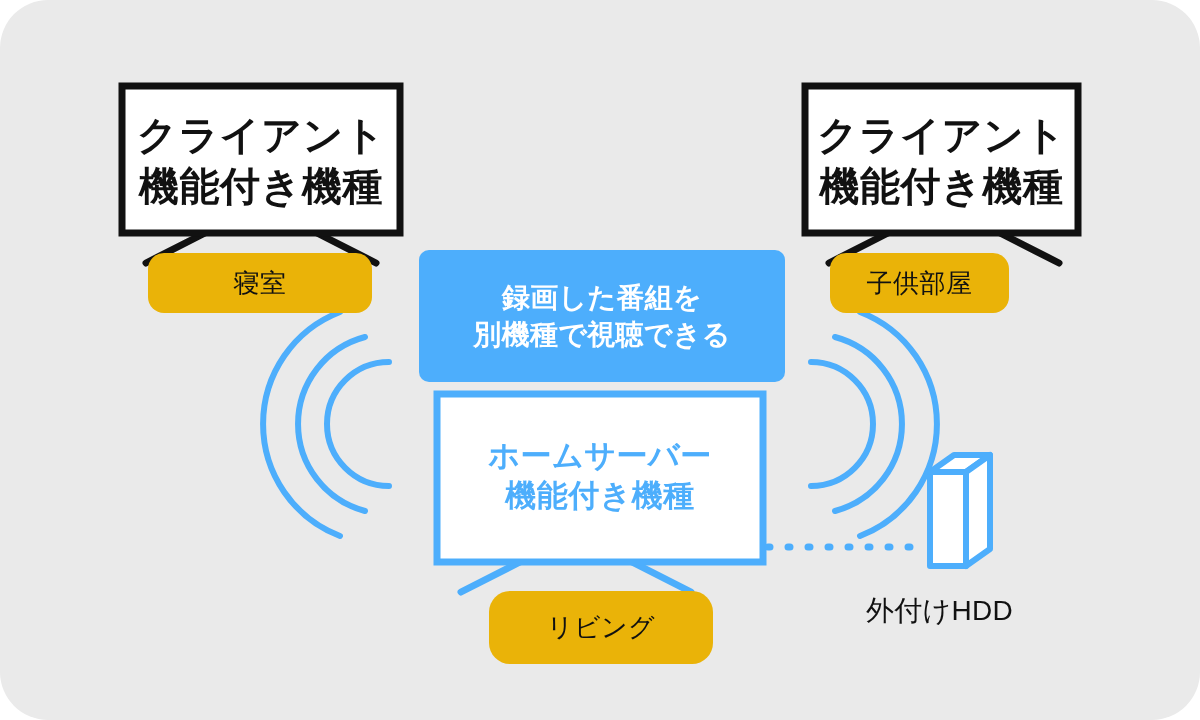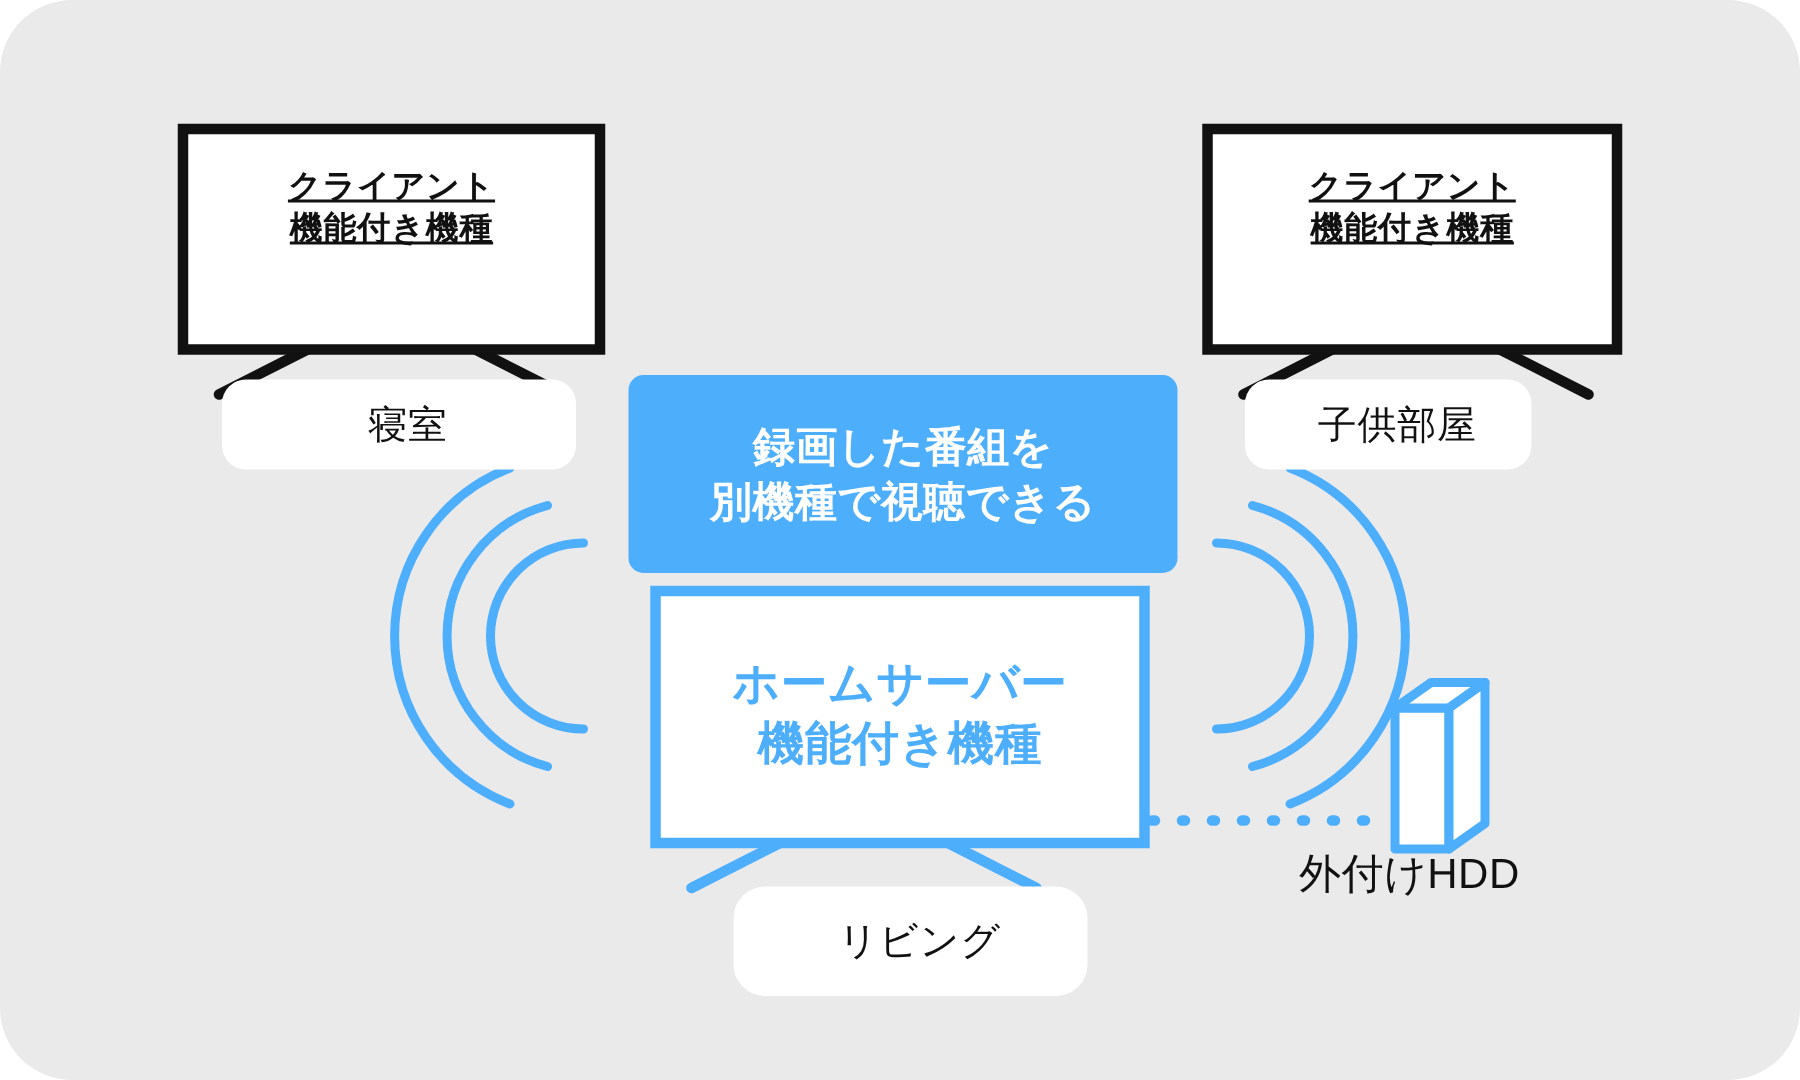--- a/index.html
+++ b/index.html
@@ -37,22 +37,21 @@
     position: absolute;
     text-align: center;
     font-weight: bold;
     line-height: 1.28;
     white-space: pre-line;
     letter-spacing: 0.5px;
     pointer-events: none;
   }
   .tv-text.client {
     color: #111111;
-    font-size: 22px;
-    text-decoration: underline;
+    font-size: 40px;
   }
   .tv-text.server {
     color: #4DAEFC;
     font-size: 31px;
   }
 
   .callout {
     position: absolute;
     display: flex;
     align-items: center;
@@ -64,27 +63,26 @@
     line-height: 1.33;
     white-space: pre-line;
     letter-spacing: 0.3px;
   }
 
   .room-pill {
     position: absolute;
     display: flex;
     align-items: center;
     justify-content: center;
-    background: #ffffff;
+    background: #eab308;
     border-radius: 16px;
     color: #111111;
     font-size: 26px;
     font-weight: normal;
     letter-spacing: 0.5px;
-    padding-left: 12px;
   }
 
   .device-label {
     position: absolute;
     color: #111111;
     font-size: 28px;
     letter-spacing: 0.3px;
     white-space: nowrap;
   }
 </style>
@@ -151,15 +149,15 @@
 
   <div class="tv-text server" style="left:437px; top:436px; width:326px;">ホームサーバー
 機能付き機種</div>
 
   <div class="room-pill" style="left:148px; top:253px; width:224px; height:60px;">寝室</div>
 
   <div class="room-pill" style="left:830px; top:253px; width:179px; height:60px;">子供部屋</div>
 
   <div class="room-pill" style="left:489px; top:591px; width:224px; height:73px;border-radius:21px;">リビング</div>
 
-  <div class="device-label" style="left:866px; top:564px;text-align:center;">外付けHDD</div>
+  <div class="device-label" style="left:866px; top:592px;text-align:center;">外付けHDD</div>
 
 </div>
 
 </body></html>

